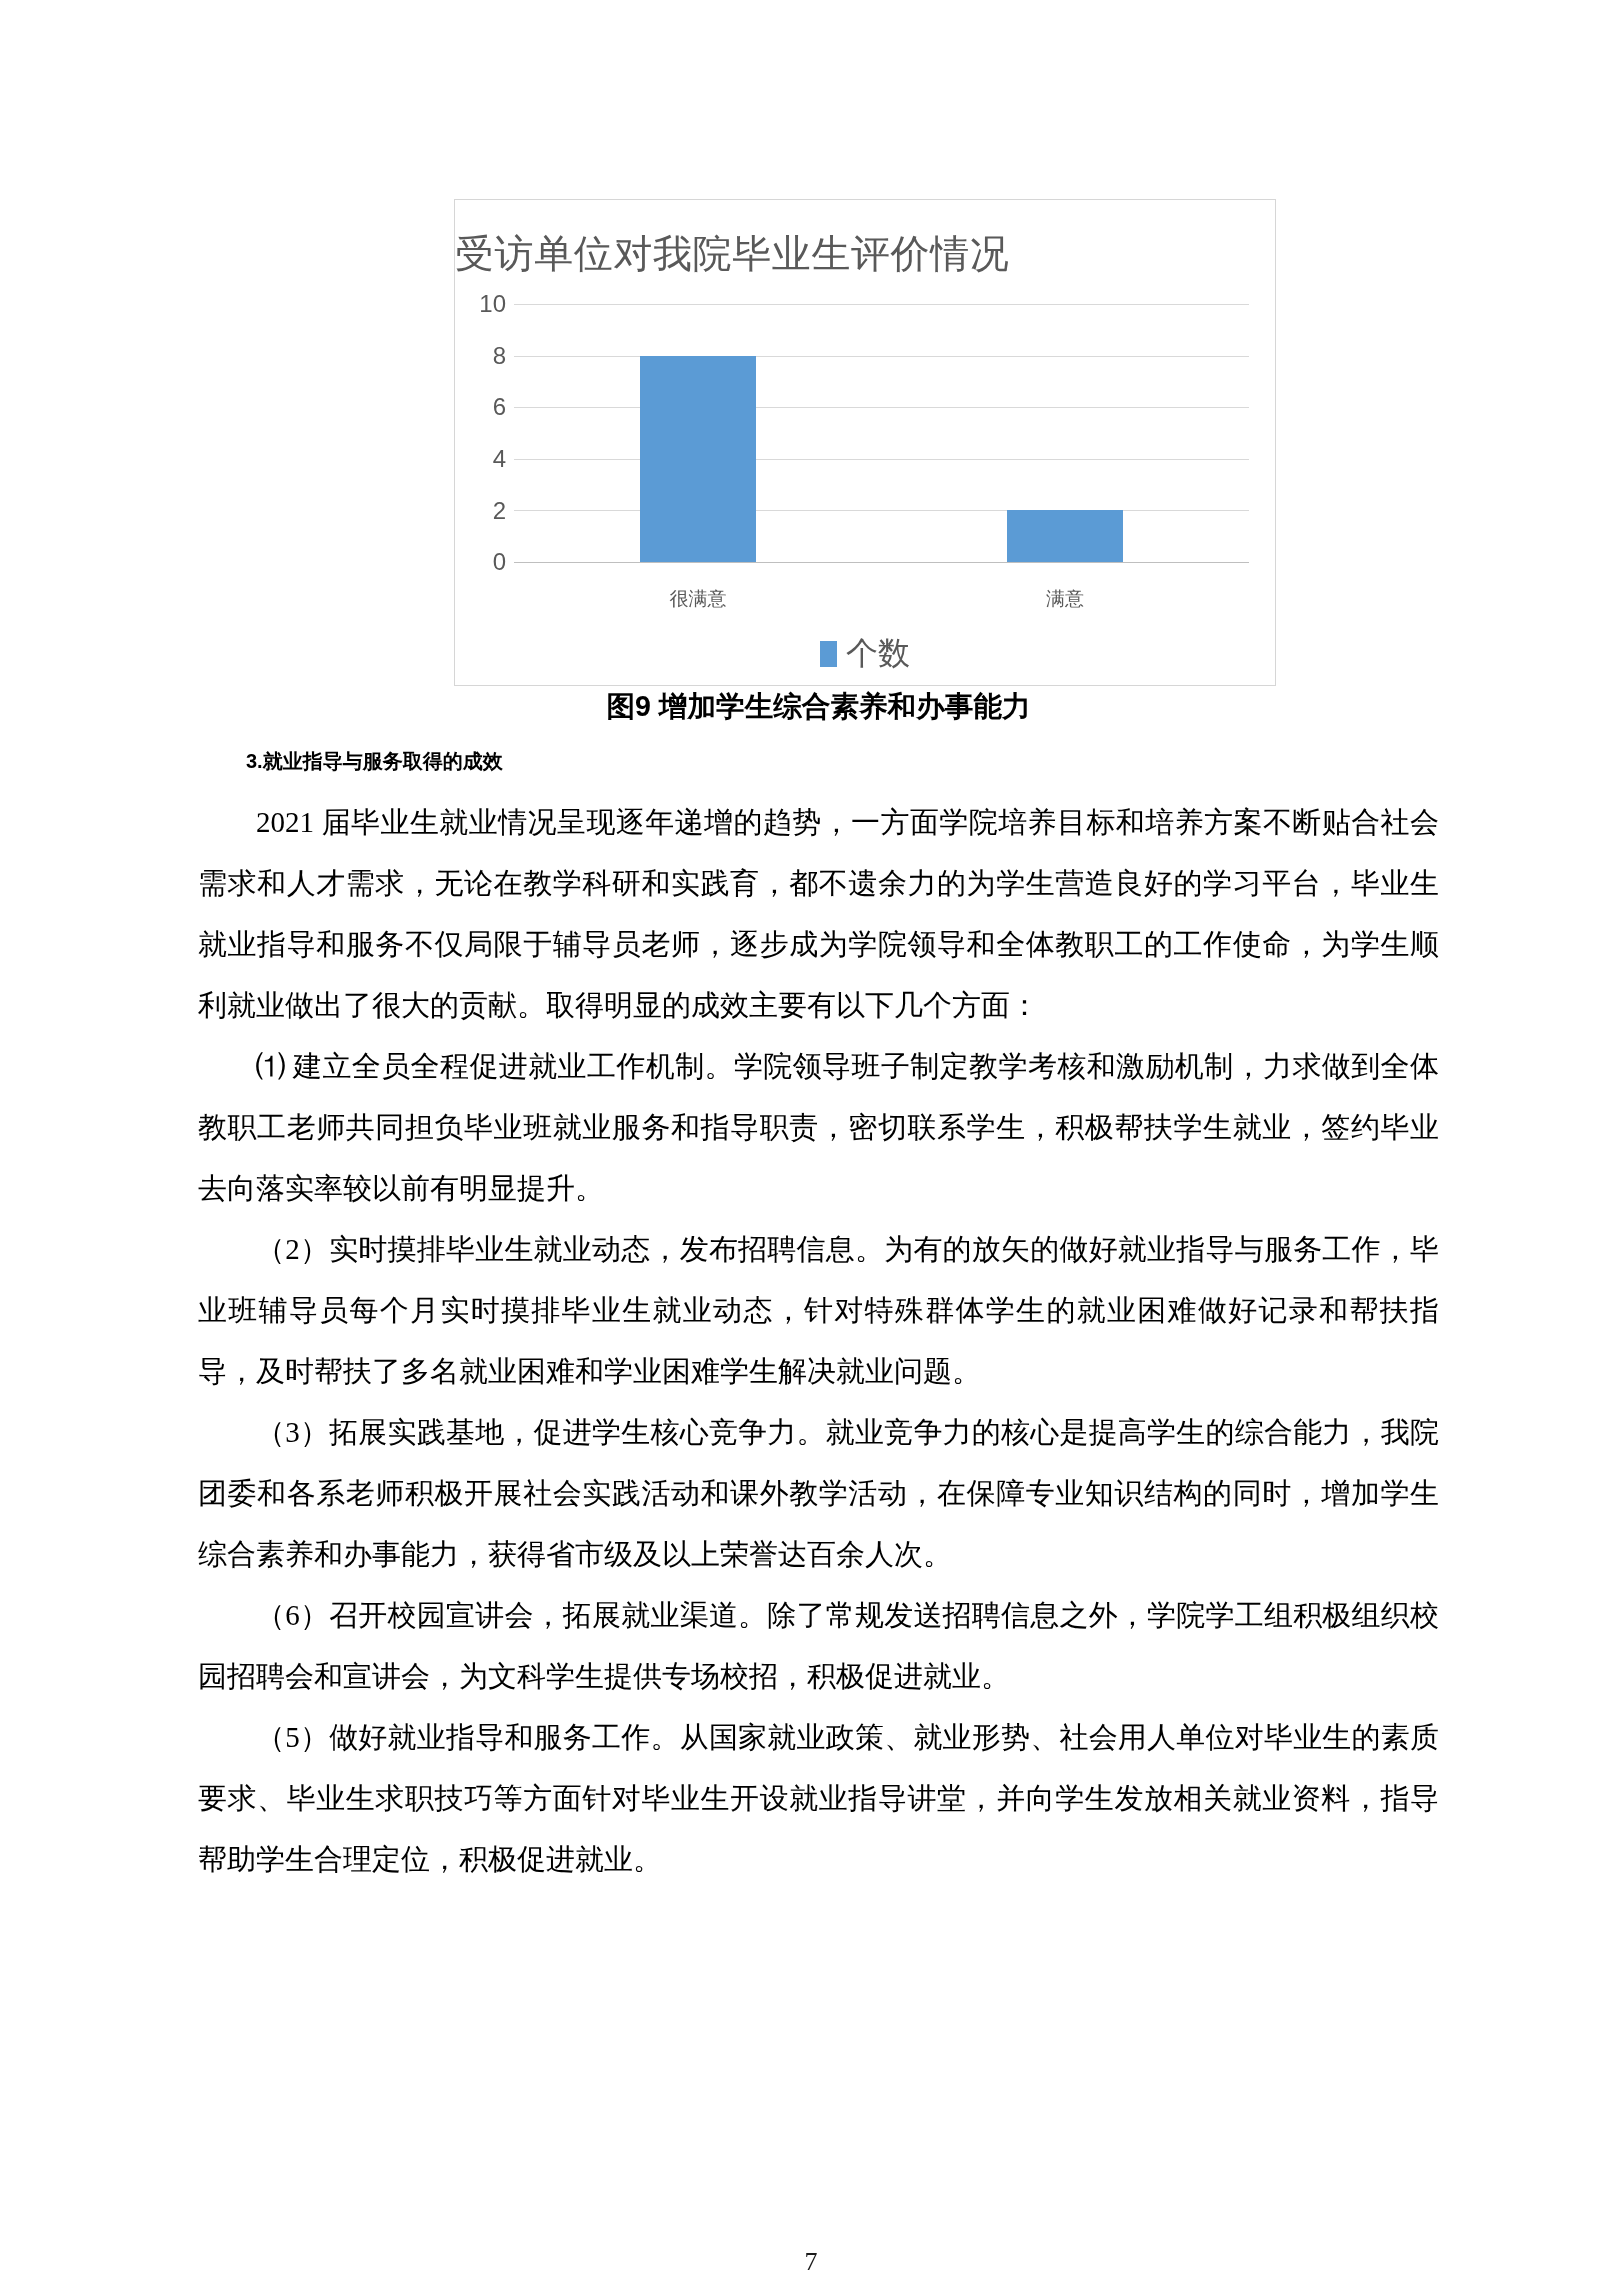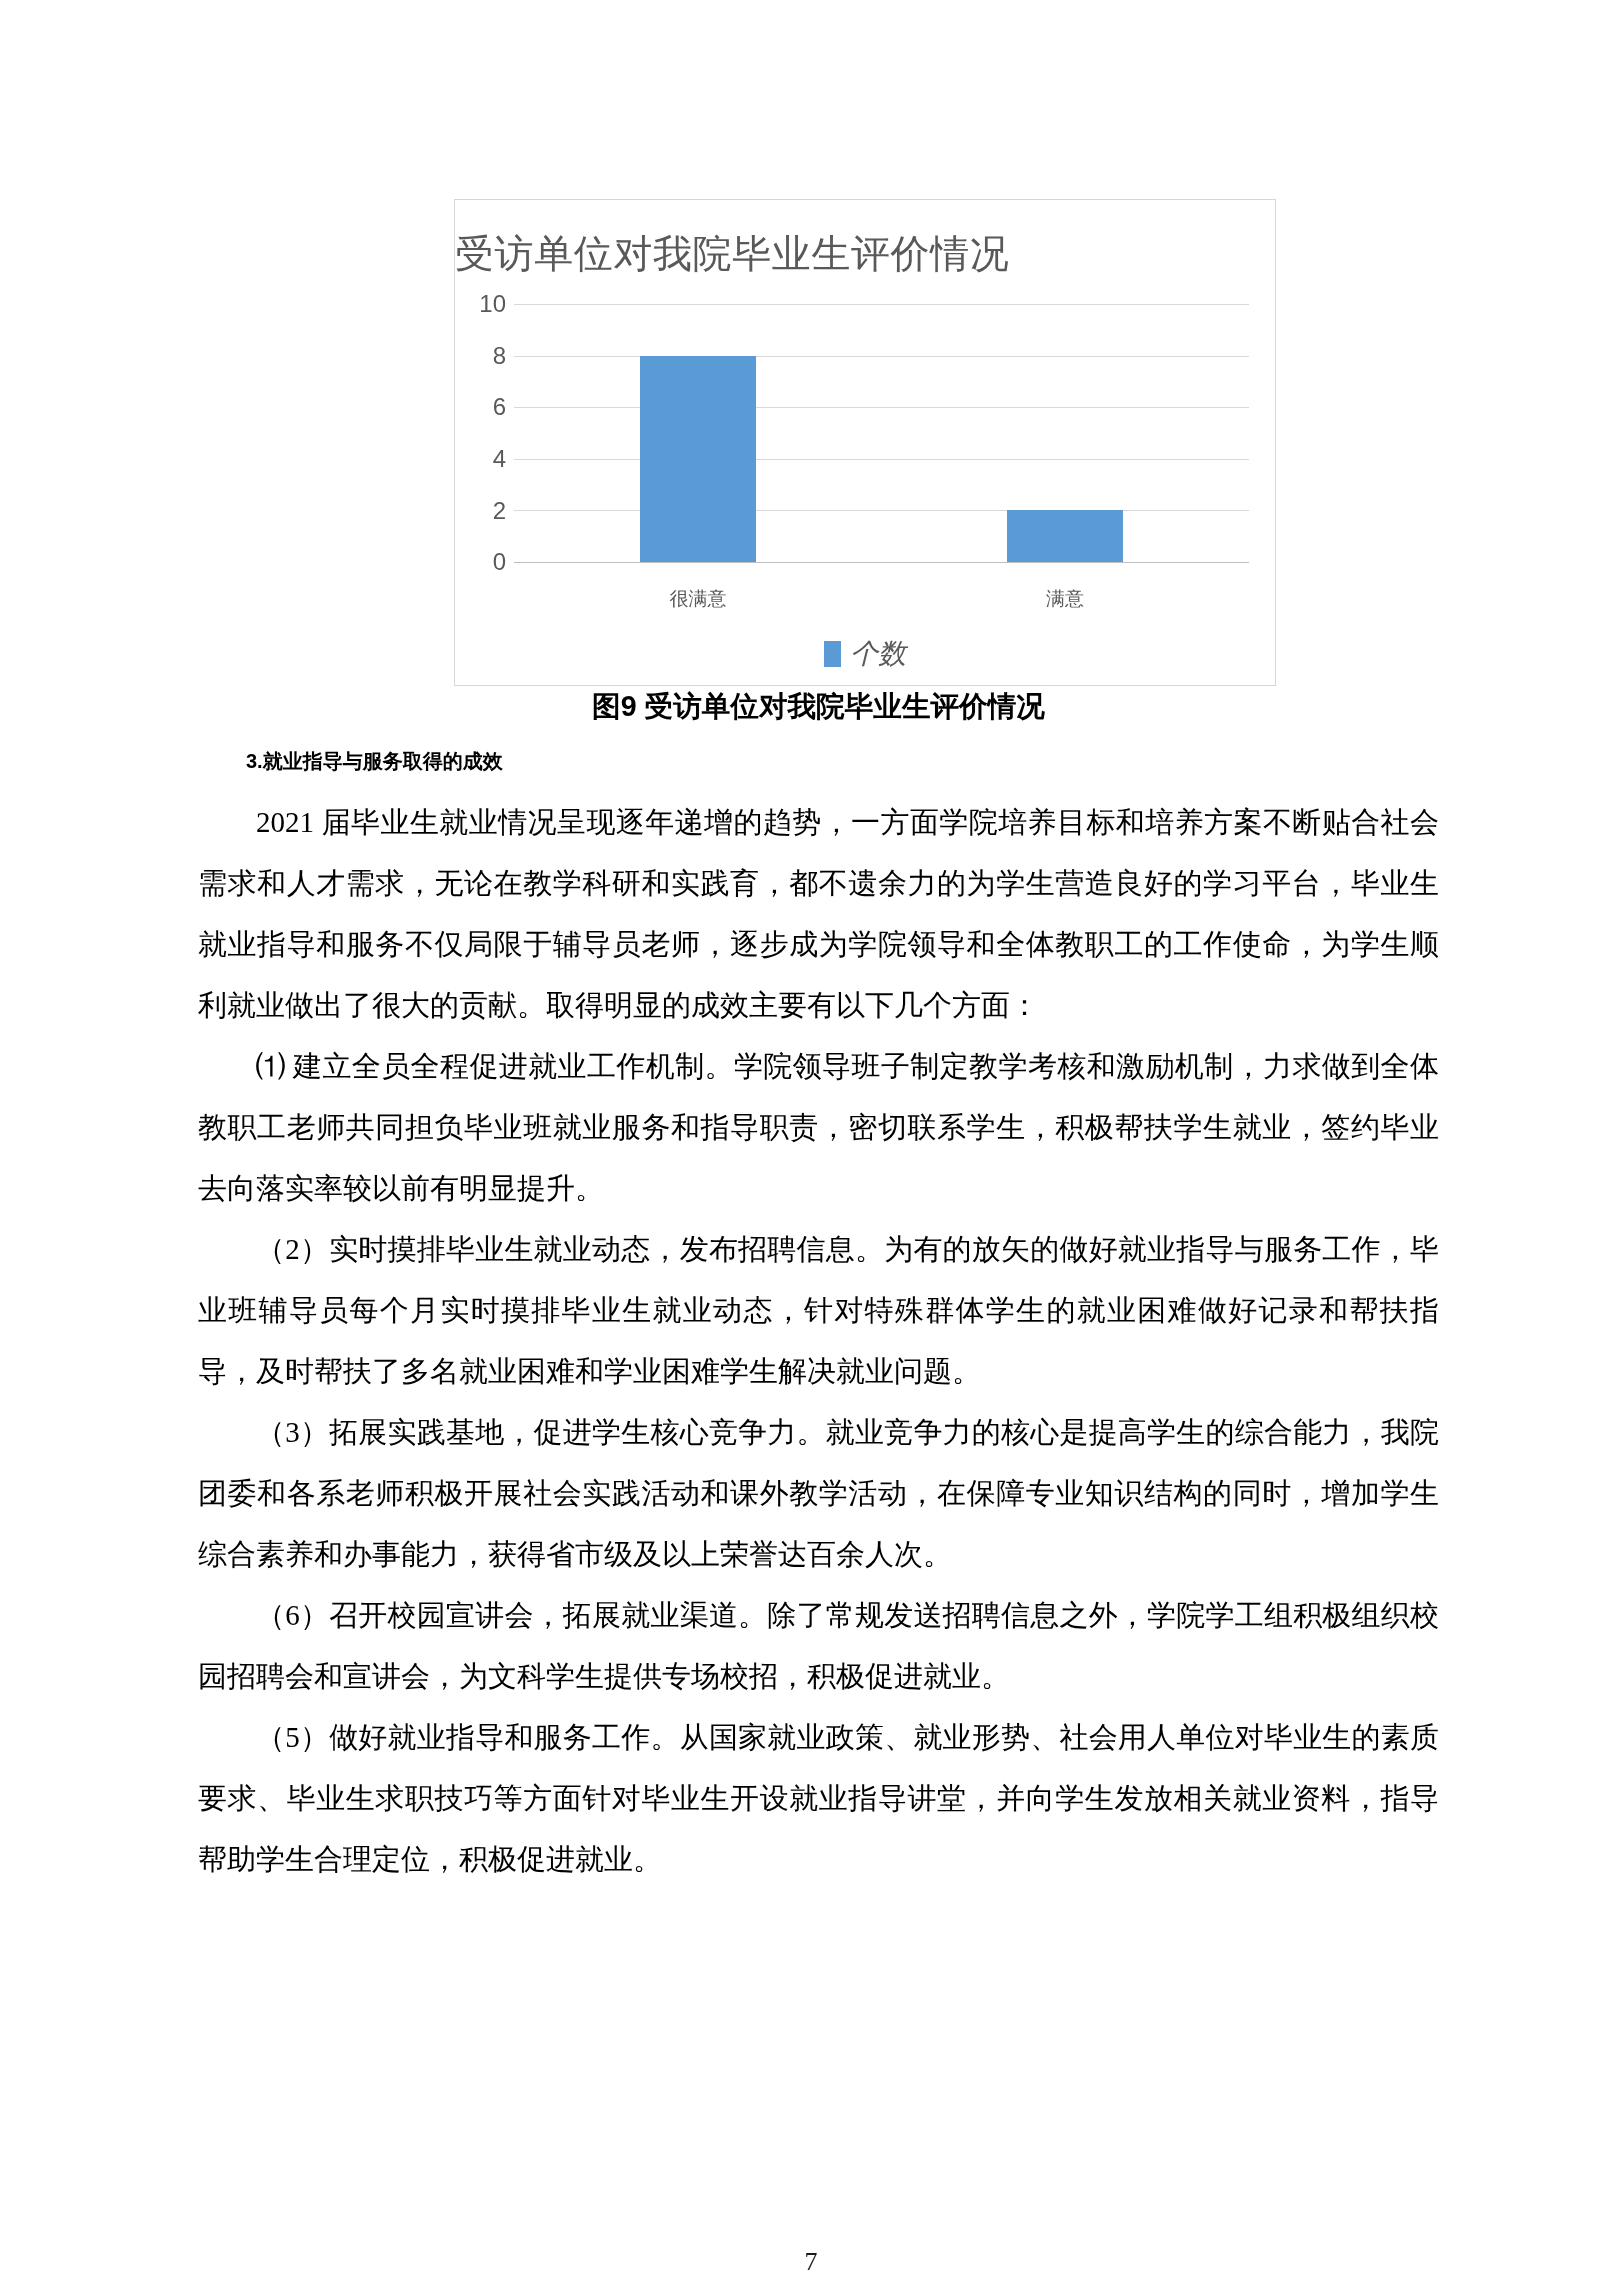--- a/index.html
+++ b/index.html
@@ -32,21 +32,21 @@
   .xlabels{position:absolute;left:59px;width:735px;top:386px;height:39px;}
   .xtick{
     position:absolute;top:0;width:260px;text-align:center;
     font-size:19px;
   }
   .legend{
     position:absolute;left:0;right:0;top:434px;height:39px;
     display:flex;align-items:center;justify-content:center;gap:9px;
   }
   .legend-marker{width:17px;height:26px;display:inline-block;}
-  .legend-label{font-size:28px;font-style:italic;}
+  .legend-label{font-size:32px;}
   .chart-gray{color:#595959;}
 
   
   .figure-caption{
     position:absolute;left:198px;top:687px;width:1241px;
     text-align:center;font-weight:bold;font-size:28.6px;color:#000;
   }
   .text-block{
     position:absolute;left:198px;top:731px;width:1241px;
   }
@@ -90,21 +90,21 @@
       <div class="xtick" style="left: 54px;">很满意</div>
       <div class="xtick" style="left: 421px;">满意</div>
     </div>
 
   <div class="legend">
     <span class="legend-marker" id="legend-marker" style="background: rgb(91, 155, 213);"></span>
     <span class="legend-label sans chart-gray">个数</span>
   </div>
 </div>
 
-<div class="figure-caption sans">图9 受访单位对我院毕业生评价情况</div>
+<div class="figure-caption sans">图9 增加学生综合素养和办事能力</div>
 
 <div class="text-block">
   <h3 class="section-heading sans">3.就业指导与服务取得的成效</h3>
   <p>2021 届毕业生就业情况呈现逐年递增的趋势，一方面学院培养目标和培养方案不断贴合社会需求和人才需求，无论在教学科研和实践育，都不遗余力的为学生营造良好的学习平台，毕业生就业指导和服务不仅局限于辅导员老师，逐步成为学院领导和全体教职工的工作使命，为学生顺利就业做出了很大的贡献。取得明显的成效主要有以下几个方面：</p>
   <p>⑴ 建立全员全程促进就业工作机制。学院领导班子制定教学考核和激励机制，力求做到全体教职工老师共同担负毕业班就业服务和指导职责，密切联系学生，积极帮扶学生就业，签约毕业去向落实率较以前有明显提升。</p>
   <p>（2）实时摸排毕业生就业动态，发布招聘信息。为有的放矢的做好就业指导与服务工作，毕业班辅导员每个月实时摸排毕业生就业动态，针对特殊群体学生的就业困难做好记录和帮扶指导，及时帮扶了多名就业困难和学业困难学生解决就业问题。</p>
   <p>（3）拓展实践基地，促进学生核心竞争力。就业竞争力的核心是提高学生的综合能力，我院团委和各系老师积极开展社会实践活动和课外教学活动，在保障专业知识结构的同时，增加学生综合素养和办事能力，获得省市级及以上荣誉达百余人次。</p>
   <p>（6）召开校园宣讲会，拓展就业渠道。除了常规发送招聘信息之外，学院学工组积极组织校园招聘会和宣讲会，为文科学生提供专场校招，积极促进就业。</p>
   <p>（5）做好就业指导和服务工作。从国家就业政策、就业形势、社会用人单位对毕业生的素质要求、毕业生求职技巧等方面针对毕业生开设就业指导讲堂，并向学生发放相关就业资料，指导帮助学生合理定位，积极促进就业。</p>
 </div>

